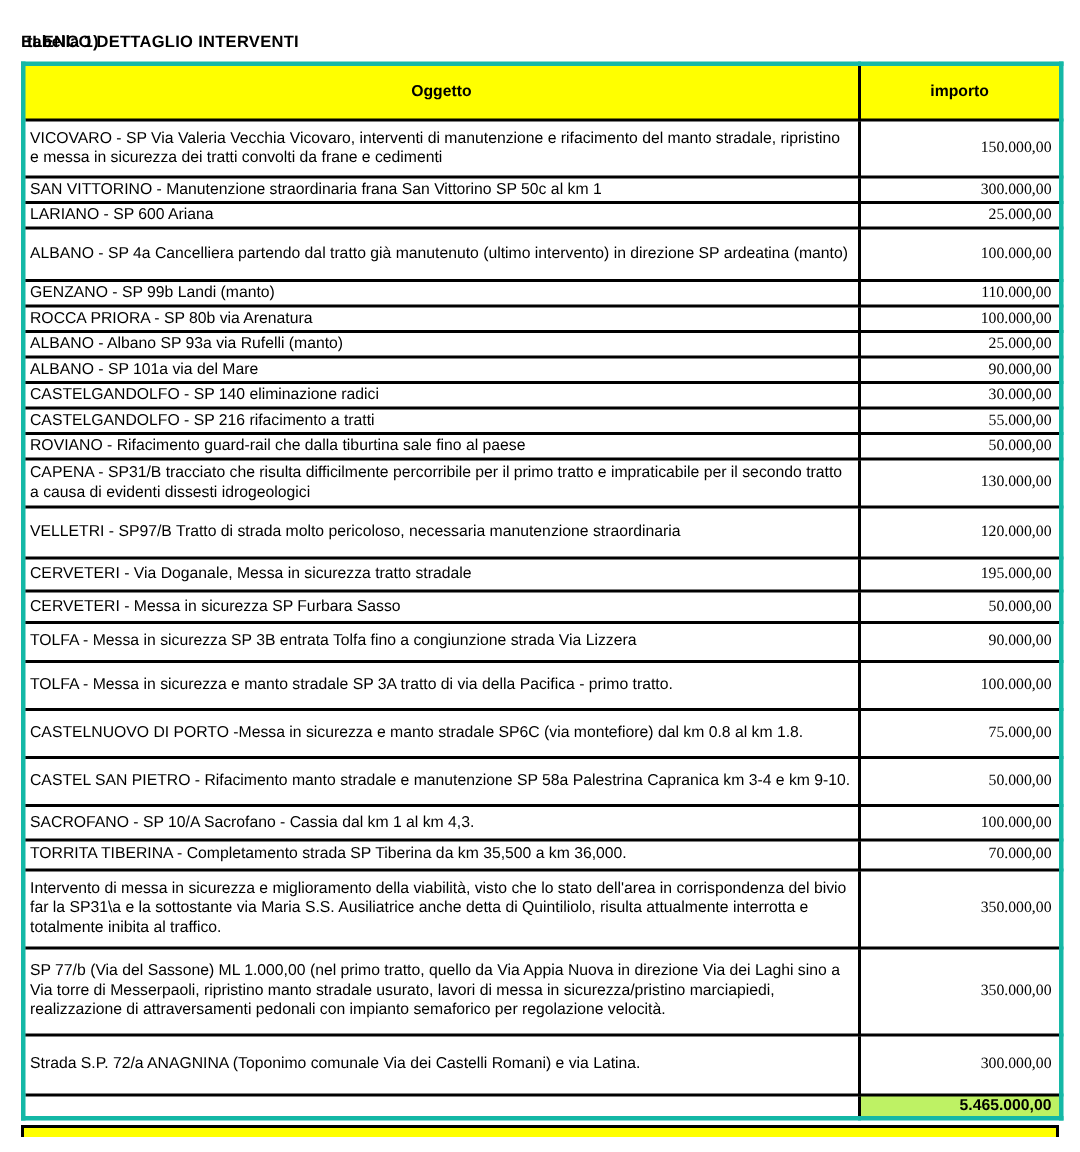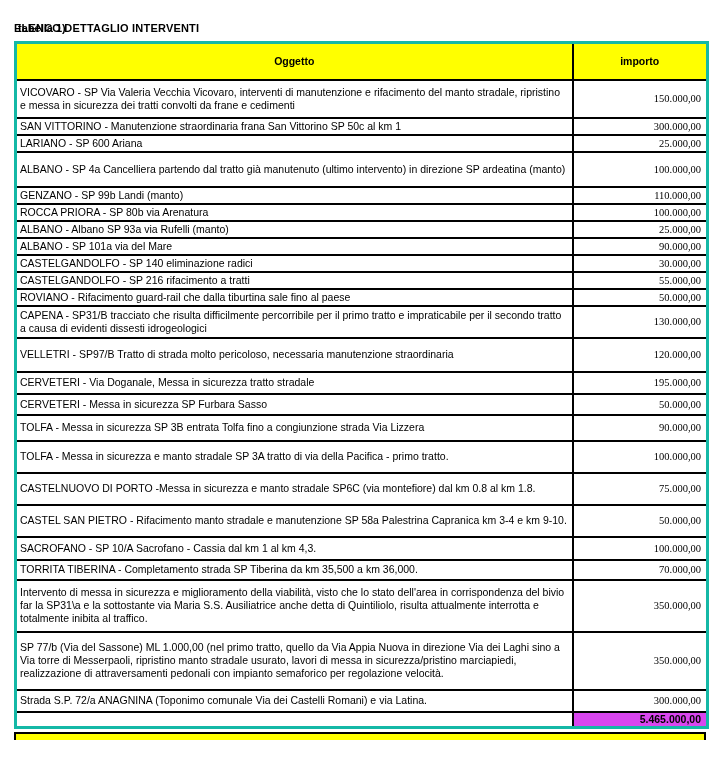--- a/index.html
+++ b/index.html
@@ -60,25 +60,25 @@
   #tb tr:nth-child(3) td{height:17px} #tb tr:nth-child(4) td{height:35px}
   #tb tr:nth-child(5) td{height:15px} #tb tr:nth-child(6) td{height:14px}
   #tb tr:nth-child(7) td{height:15px} #tb tr:nth-child(8) td{height:15px}
   #tb tr:nth-child(9) td{height:12px} #tb tr:nth-child(10) td{height:13px}
   #tb tr:nth-child(11) td{height:13px} #tb tr:nth-child(12) td{height:32px}
   #tb tr:nth-child(13) td{height:34px} #tb tr:nth-child(14) td{height:22px}
   #tb tr:nth-child(15) td{height:21px} #tb tr:nth-child(16) td{height:26px}
   #tb tr:nth-child(17) td{height:32px} #tb tr:nth-child(18) td{height:32px}
   #tb tr:nth-child(19) td{height:32px} #tb tr:nth-child(20) td{height:23px}
   #tb tr:nth-child(21) td{height:20px} #tb tr:nth-child(22) td{height:52px}
-  #tb tr:nth-child(23) td{height:58px} #tb tr:nth-child(24) td{height:22px}
+  #tb tr:nth-child(23) td{height:58px} #tb tr:nth-child(24) td{height:40px}
 
   tfoot td { height: 12px; }
   tfoot td.total-value {
-    background: #d946ef;
+    background: #bef264;
     font-weight: bold;
     text-align: right;
     padding-right: 5px;
     font-size: 10.5px;
   }
 
   .next-table-strip {
     margin-top: 3px;
     width: 692px;
     height: 8px;

